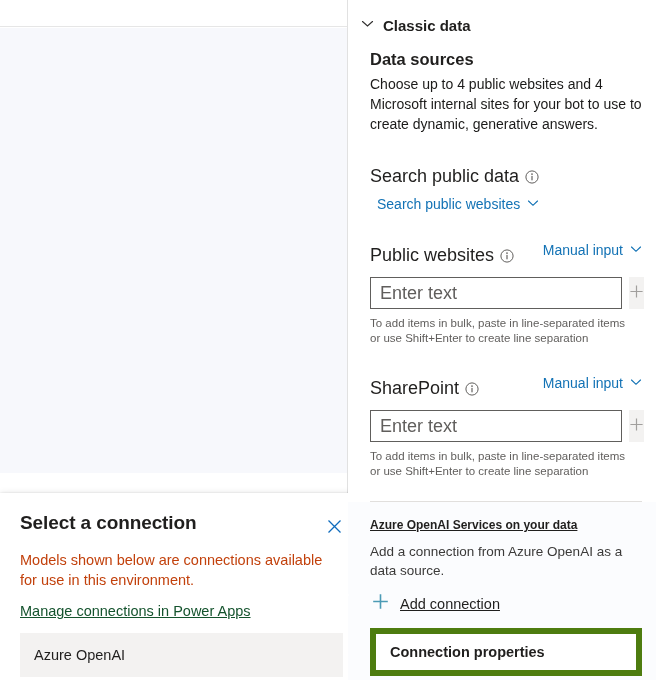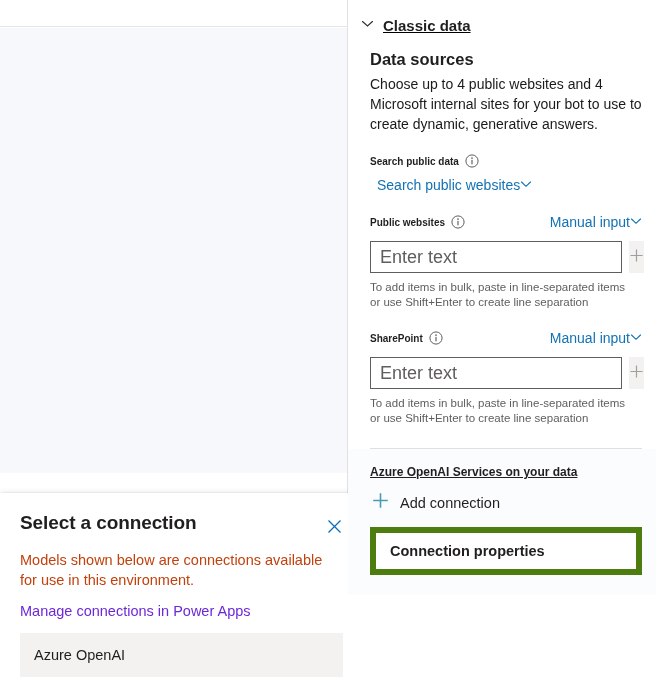--- a/index.html
+++ b/index.html
@@ -82,21 +82,22 @@
   .dialog-desc {
     font-size: 14.5px;
     color: #c2410c;
     line-height: 20px;
     margin: 11px 0 0 0;
     max-width: 320px;
   }
   .dialog-link {
     display: inline-block;
     font-size: 14.5px;
-    color: #6d28d9;
+    color: #14532d;
+    text-decoration: underline;
     margin-top: 13px;
     cursor: pointer;
   }
   .connection-list {
     margin-top: 13px;
   }
   .connection-item {
     background: #f3f2f1;
     height: 44px;
     display: flex;
@@ -114,21 +115,20 @@
     width: 308px; height: 680px;
     background: #ffffff;
     overflow: hidden;
   }
   .section-header {
     display: flex;
     align-items: flex-start;
     gap: 9px;
     padding: 17px 0 0 13px;
     cursor: pointer;
-    text-decoration: underline;
   }
   .chev-small { display: block; }
   .section-header-label {
     font-size: 15px;
     font-weight: 600;
     color: #201f1e;
   }
 
   .right-body { padding: 0 14px 0 22px; }
 
@@ -149,29 +149,31 @@
   .field-label-row {
     display: flex;
     align-items: center;
     justify-content: space-between;
     margin-top: 20px;
   }
   .field-label {
     display: flex;
     align-items: center;
     gap: 6px;
-    font-size: 10px;
-    font-weight: 700;
-    color: #201f1e;
+    font-size: 18px;
+    font-weight: 400;
+    color: #201f1e;
+    margin-top: 12px;
   }
   .info-icon { display: block; }
 
   .link-dropdown {
     display: inline-flex;
     align-items: center;
+    gap: 7px;
     font-size: 14px;
     color: #1272b5;
     cursor: pointer;
   }
   .link-dropdown.sub {
     margin: 9px 0 0 7px;
     font-size: 14px;
   }
 
   .input-row {
@@ -240,20 +242,21 @@
   .add-connection {
     display: inline-flex;
     align-items: center;
     gap: 11px;
     margin: 13px 0 0 2px;
     cursor: pointer;
   }
   .add-connection-label {
     font-size: 14.5px;
     color: #201f1e;
+    text-decoration: underline;
   }
   .props-box {
     margin-top: 14px;
     border: 6px solid #4d7c0f;
     background: #ffffff;
     height: 48px;
     display: flex;
     align-items: center;
     padding: 0 14px;
     cursor: pointer;
@@ -417,20 +420,21 @@
     </div>
 
     <div class="aoai-block">
       <span class="callout-pointer">
         <svg width="11" height="34" viewBox="0 0 11 34" aria-hidden="true">
           <path d="M0 0 L11 17 L0 34 Z" fill="#ffffff"></path>
         </svg>
       </span>
 
       <h3 class="aoai-title">Azure OpenAI Services on your data</h3>
+      <p class="aoai-desc">Add a connection from Azure OpenAI as a data source.</p>
 
       <div class="add-connection">
         <span>
           <svg width="17" height="17" viewBox="0 0 17 17" aria-hidden="true">
             <path d="M8.5 1.2 V15.8 M1.2 8.5 H15.8" stroke="#4b9ab5" stroke-width="1.6" fill="none"></path>
           </svg>
         </span>
         <span class="add-connection-label">Add connection</span>
       </div>
 

